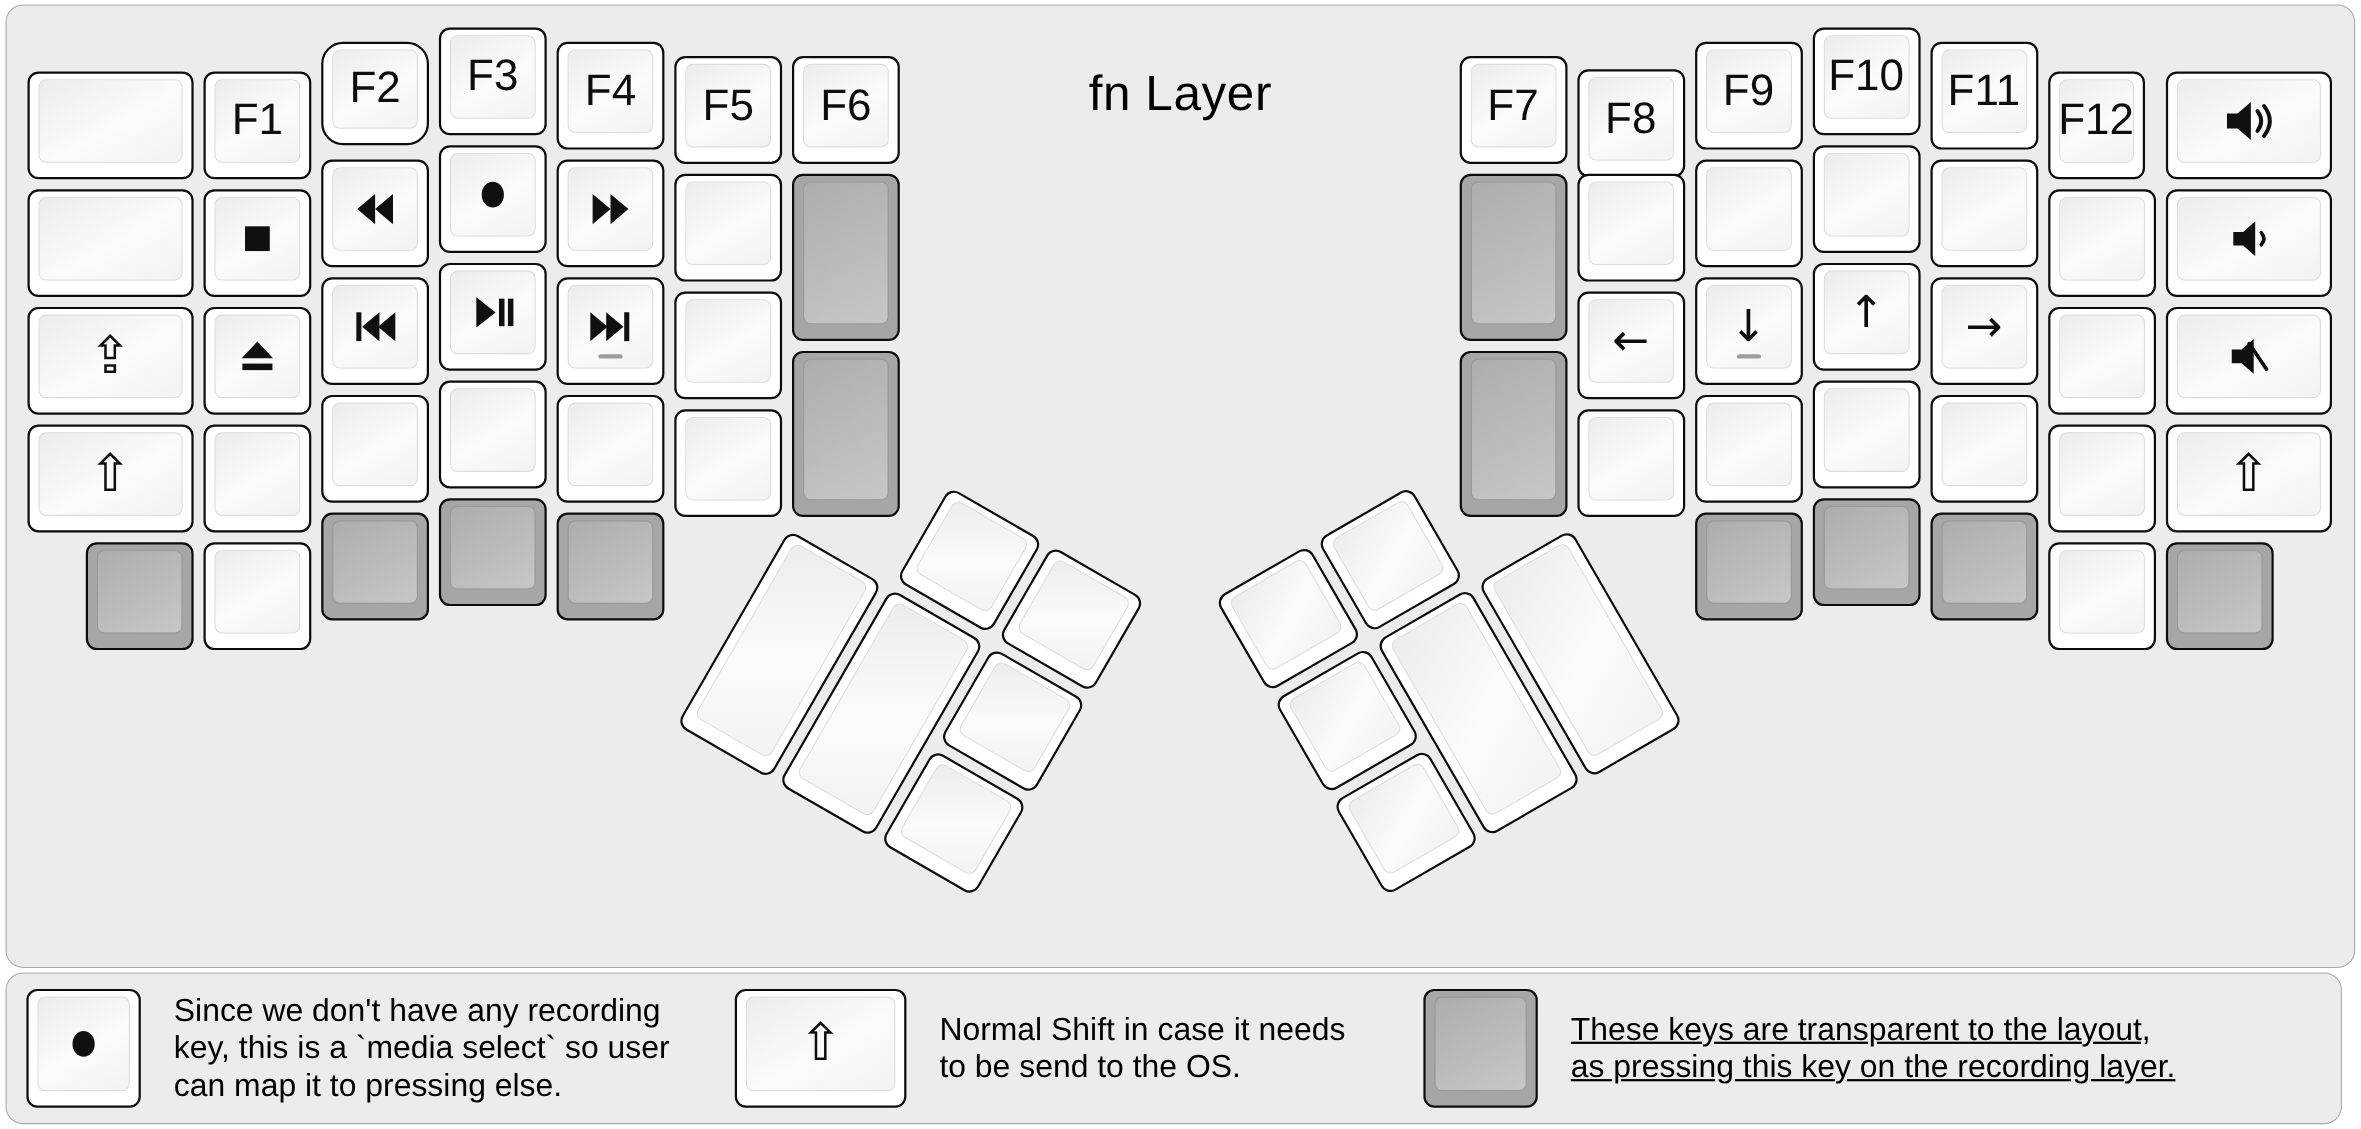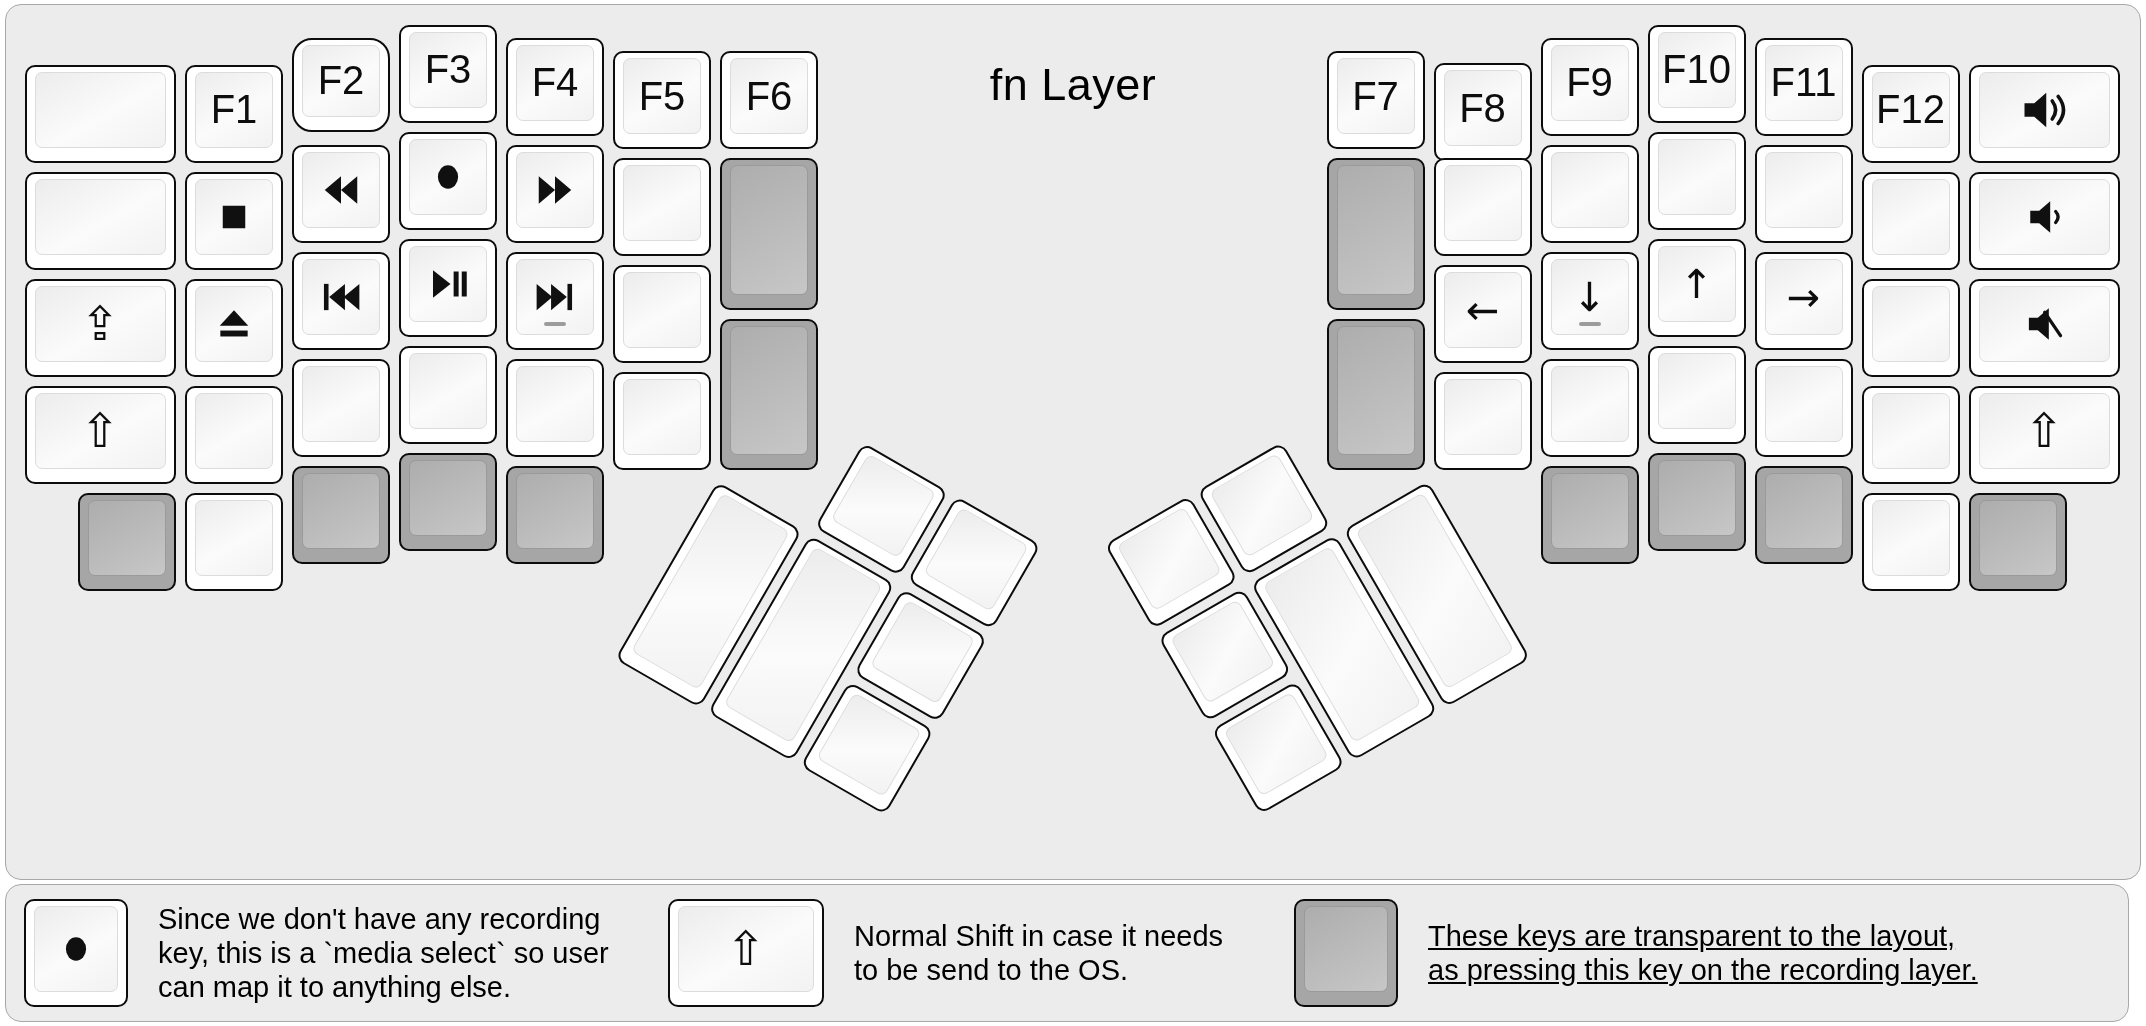--- a/index.html
+++ b/index.html
@@ -259,21 +259,21 @@
           <div class="keytop"></div>
         </div>
         <div class="key white" style="left: 1748.5px; top: 246.875px; width: 98px; height: 98px;">
           <div class="keytop">
             <span class="glyph">→</span>
           </div>
         </div>
         <div class="key white" style="left: 1748.5px; top: 353.875px; width: 98px; height: 98px;">
           <div class="keytop"></div>
         </div>
-        <div class="key white" style="left: 1855.5px; top: 59.625px; width: 98px; height: 98px;">
+        <div class="key white" style="left: 1855.5px; top: 59.625px; width: 88px; height: 98px;">
           <div class="keytop">
             <span class="flabel">F12</span>
           </div>
         </div>
         <div class="key white" style="left: 1855.5px; top: 166.625px; width: 98px; height: 98px;">
           <div class="keytop"></div>
         </div>
         <div class="key white" style="left: 1855.5px; top: 273.625px; width: 98px; height: 98px;">
           <div class="keytop"></div>
         </div>
@@ -374,21 +374,21 @@
             <div class="keytop">
               <svg class="kicon" width="34" height="34" viewBox="0 0 32 32">
                 <ellipse cx="16" cy="16" rx="9.5" ry="11"></ellipse>
               </svg>
             </div>
           </div>
         </div>
         <div class="legend-text">
           <div>Since we don't have any recording</div>
           <div>key, this is a `media select` so user</div>
-          <div>can map it to anything else.</div>
+          <div>can map it to pressing else.</div>
         </div>
       </div>
       <div class="legend-item" style="left: 662px;">
         <div class="legend-keybox" style="width: 156px; height: 108px;">
           <div class="key white" style="left: 0px; top: 0px; width: 156px; height: 108px; position: absolute;">
             <div class="keytop">
               <span class="glyph big">⇧</span>
             </div>
           </div>
         </div>

